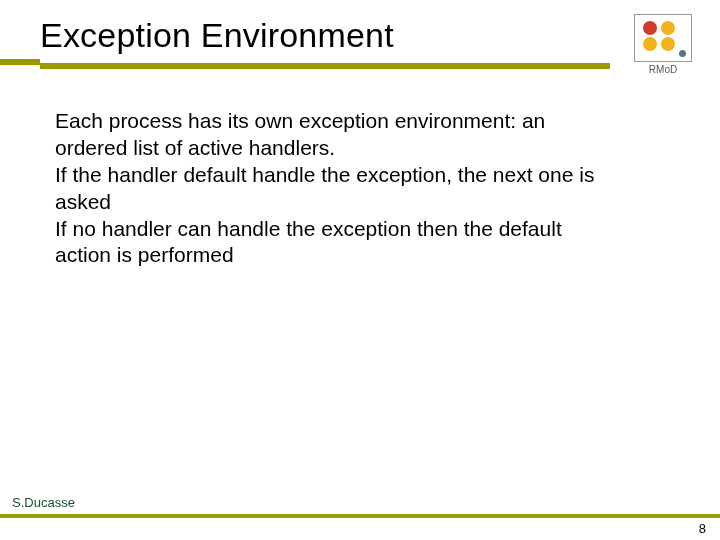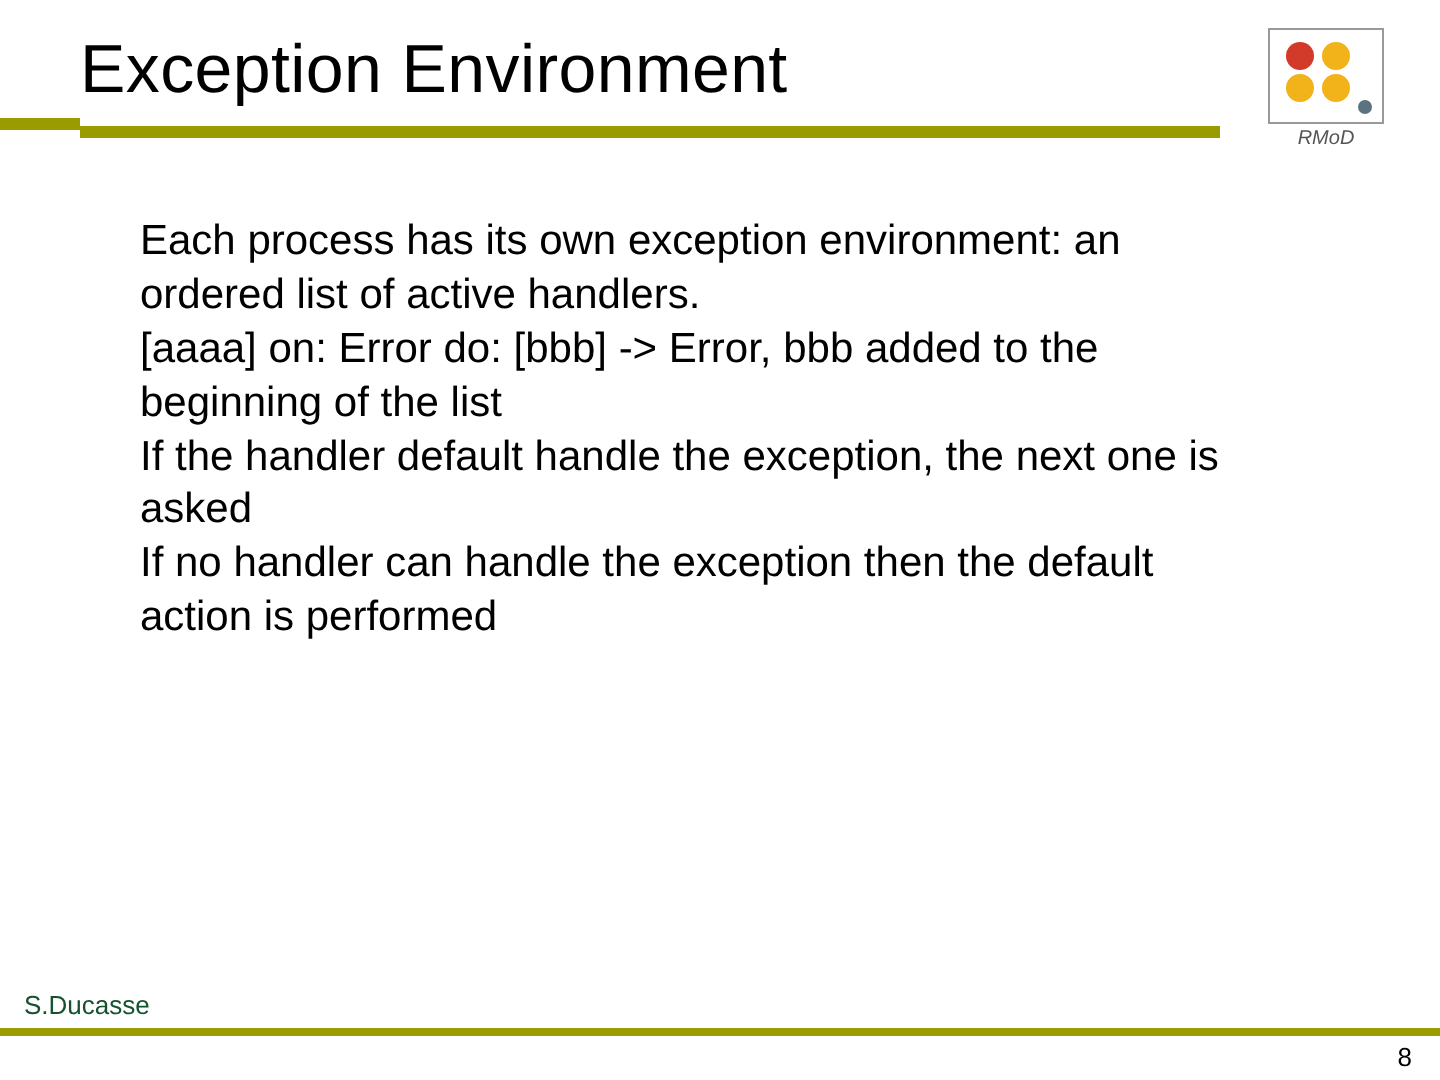--- a/index.html
+++ b/index.html
@@ -10,22 +10,22 @@
   .title-rule { margin-top: 8px; height: 6px; background: #9a9b00; width: 100%; }
   .title-rule-left { position: absolute; top: 59px; left: 0; width: 40px; height: 6px; background: #9a9b00; }
   .logo { position: absolute; top: 14px; right: 18px; width: 78px; }
   .logo-box { width: 58px; height: 48px; border: 1px solid #999; background: #fff; position: relative; margin: 0 auto; }
   .dot { position: absolute; border-radius: 50%; }
   .d-r { width: 14px; height: 14px; background: #d23a2a; top: 6px; left: 8px; }
   .d-y1 { width: 14px; height: 14px; background: #f2b21a; top: 6px; left: 26px; }
   .d-y2 { width: 14px; height: 14px; background: #f2b21a; top: 22px; left: 8px; }
   .d-y3 { width: 14px; height: 14px; background: #f2b21a; top: 22px; left: 26px; }
   .d-sm { width: 7px; height: 7px; background: #5b727f; bottom: 4px; right: 5px; }
-  .logo-text { text-align: center; font-size: 10px; color: #555; margin-top: 2px; font-style: italic; }
-  .body { position: absolute; top: 108px; left: 70px; width: 560px; }
+  .logo-text { text-align: center; font-size: 10px; color: #555; margin-top: 2px; }
+  .body { position: absolute; top: 108px; left: 55px; width: 560px; }
   .body p { font-size: 21px; line-height: 1.28; color: #000; margin: 0; }
   .footer-left { position: absolute; left: 12px; bottom: 30px; font-size: 13px; color: #14532d; }
   .footer-rule { position: absolute; left: 0; bottom: 22px; width: 100%; height: 4px; background: #9a9b00; }
   .pagenum { position: absolute; right: 14px; bottom: 4px; font-size: 13px; color: #000; }
 </style>
 </head>
 <body>
 
 <div class="slide">
 
@@ -42,21 +42,20 @@
       <div class="dot d-y1"></div>
       <div class="dot d-y2"></div>
       <div class="dot d-y3"></div>
       <div class="dot d-sm"></div>
     </div>
     <div class="logo-text">RMoD</div>
   </div>
 
   <div class="body">
     <p>Each process has its own exception environment: an ordered list of active handlers.</p>
-    <p>[aaaa] on: Error do: [bbb] -&gt; Error, bbb added to the beginning of the list</p>
     <p>If the handler default handle the exception, the next one is asked</p>
     <p>If no handler can handle the exception then the default action is performed</p>
   </div>
 
   <div class="footer-left">S.Ducasse</div>
   <div class="footer-rule"></div>
   <div class="pagenum">8</div>
 
 </div>
 

